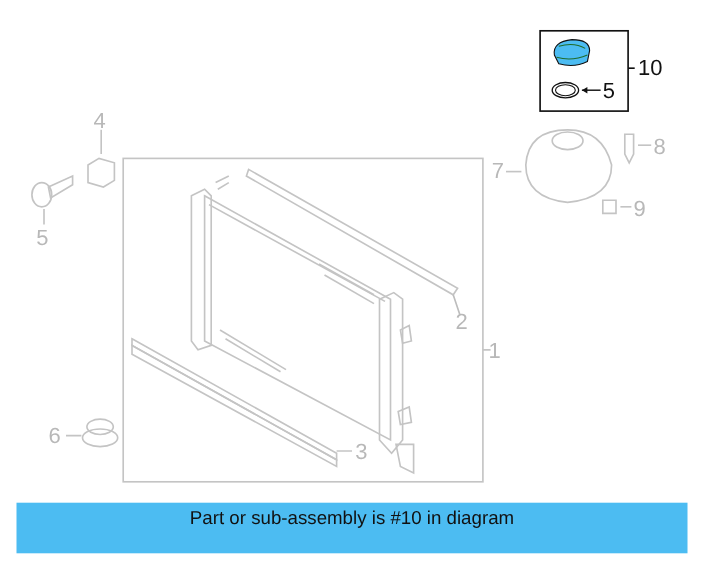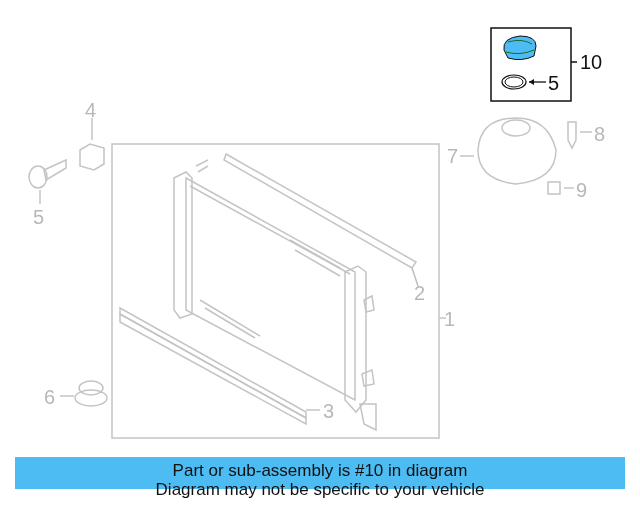--- a/index.html
+++ b/index.html
@@ -1,20 +1,20 @@
 <!DOCTYPE html>
 <html><head>
   <meta charset="utf-8">
   <style>
     html, body { margin:0; padding:0; background:#ffffff; }
     body { width:640px; height:512px; position:relative; overflow:hidden; font-family:"Liberation Sans", sans-serif; }
     #diagram { position:absolute; left:0; top:0; width:640px; height:455px; }
     .callout { position:absolute; font-size:20px; color:#b8b8b8; line-height:1; }
     .callout.dark { color:#111; }
-    #banner { position:absolute; left:15px; top:457px; width:610px; height:32px; background:#4cbcf2; text-align:center; color:#111; font-size:17px; line-height:19px; padding-top:4px; box-sizing:border-box; }
+    #banner { position:absolute; left:15px; top:457px; width:610px; height:46px; background:#4cbcf2; text-align:center; color:#111; font-size:17px; line-height:19px; padding-top:4px; box-sizing:border-box; }
     #banner div { white-space:nowrap; }
   </style>
 </head>
 <body>
 
 <div id="diagram">
   <svg width="640" height="455" viewBox="0 0 640 455" xmlns="http://www.w3.org/2000/svg">
     <g fill="none" stroke="#c4c4c4" stroke-width="1.5">
 
       <rect x="112" y="144" width="327" height="294"></rect>
@@ -88,14 +88,13 @@
   <span class="callout" style="left:44px;top:387px;">6</span>
   <span class="callout" style="left:447px;top:146px;">7</span>
   <span class="callout" style="left:594px;top:124px;">8</span>
   <span class="callout" style="left:576px;top:180px;">9</span>
   <span class="callout dark" style="left:580px;top:52px;">10</span>
   <span class="callout dark" style="left:548px;top:73px;">5</span>
 </div>
 
 <div id="banner">
   <div>Part or sub-assembly is #10 in diagram</div>
-  <div>Diagram may not be specific to your vehicle</div>
 </div>
 
 </body></html>

